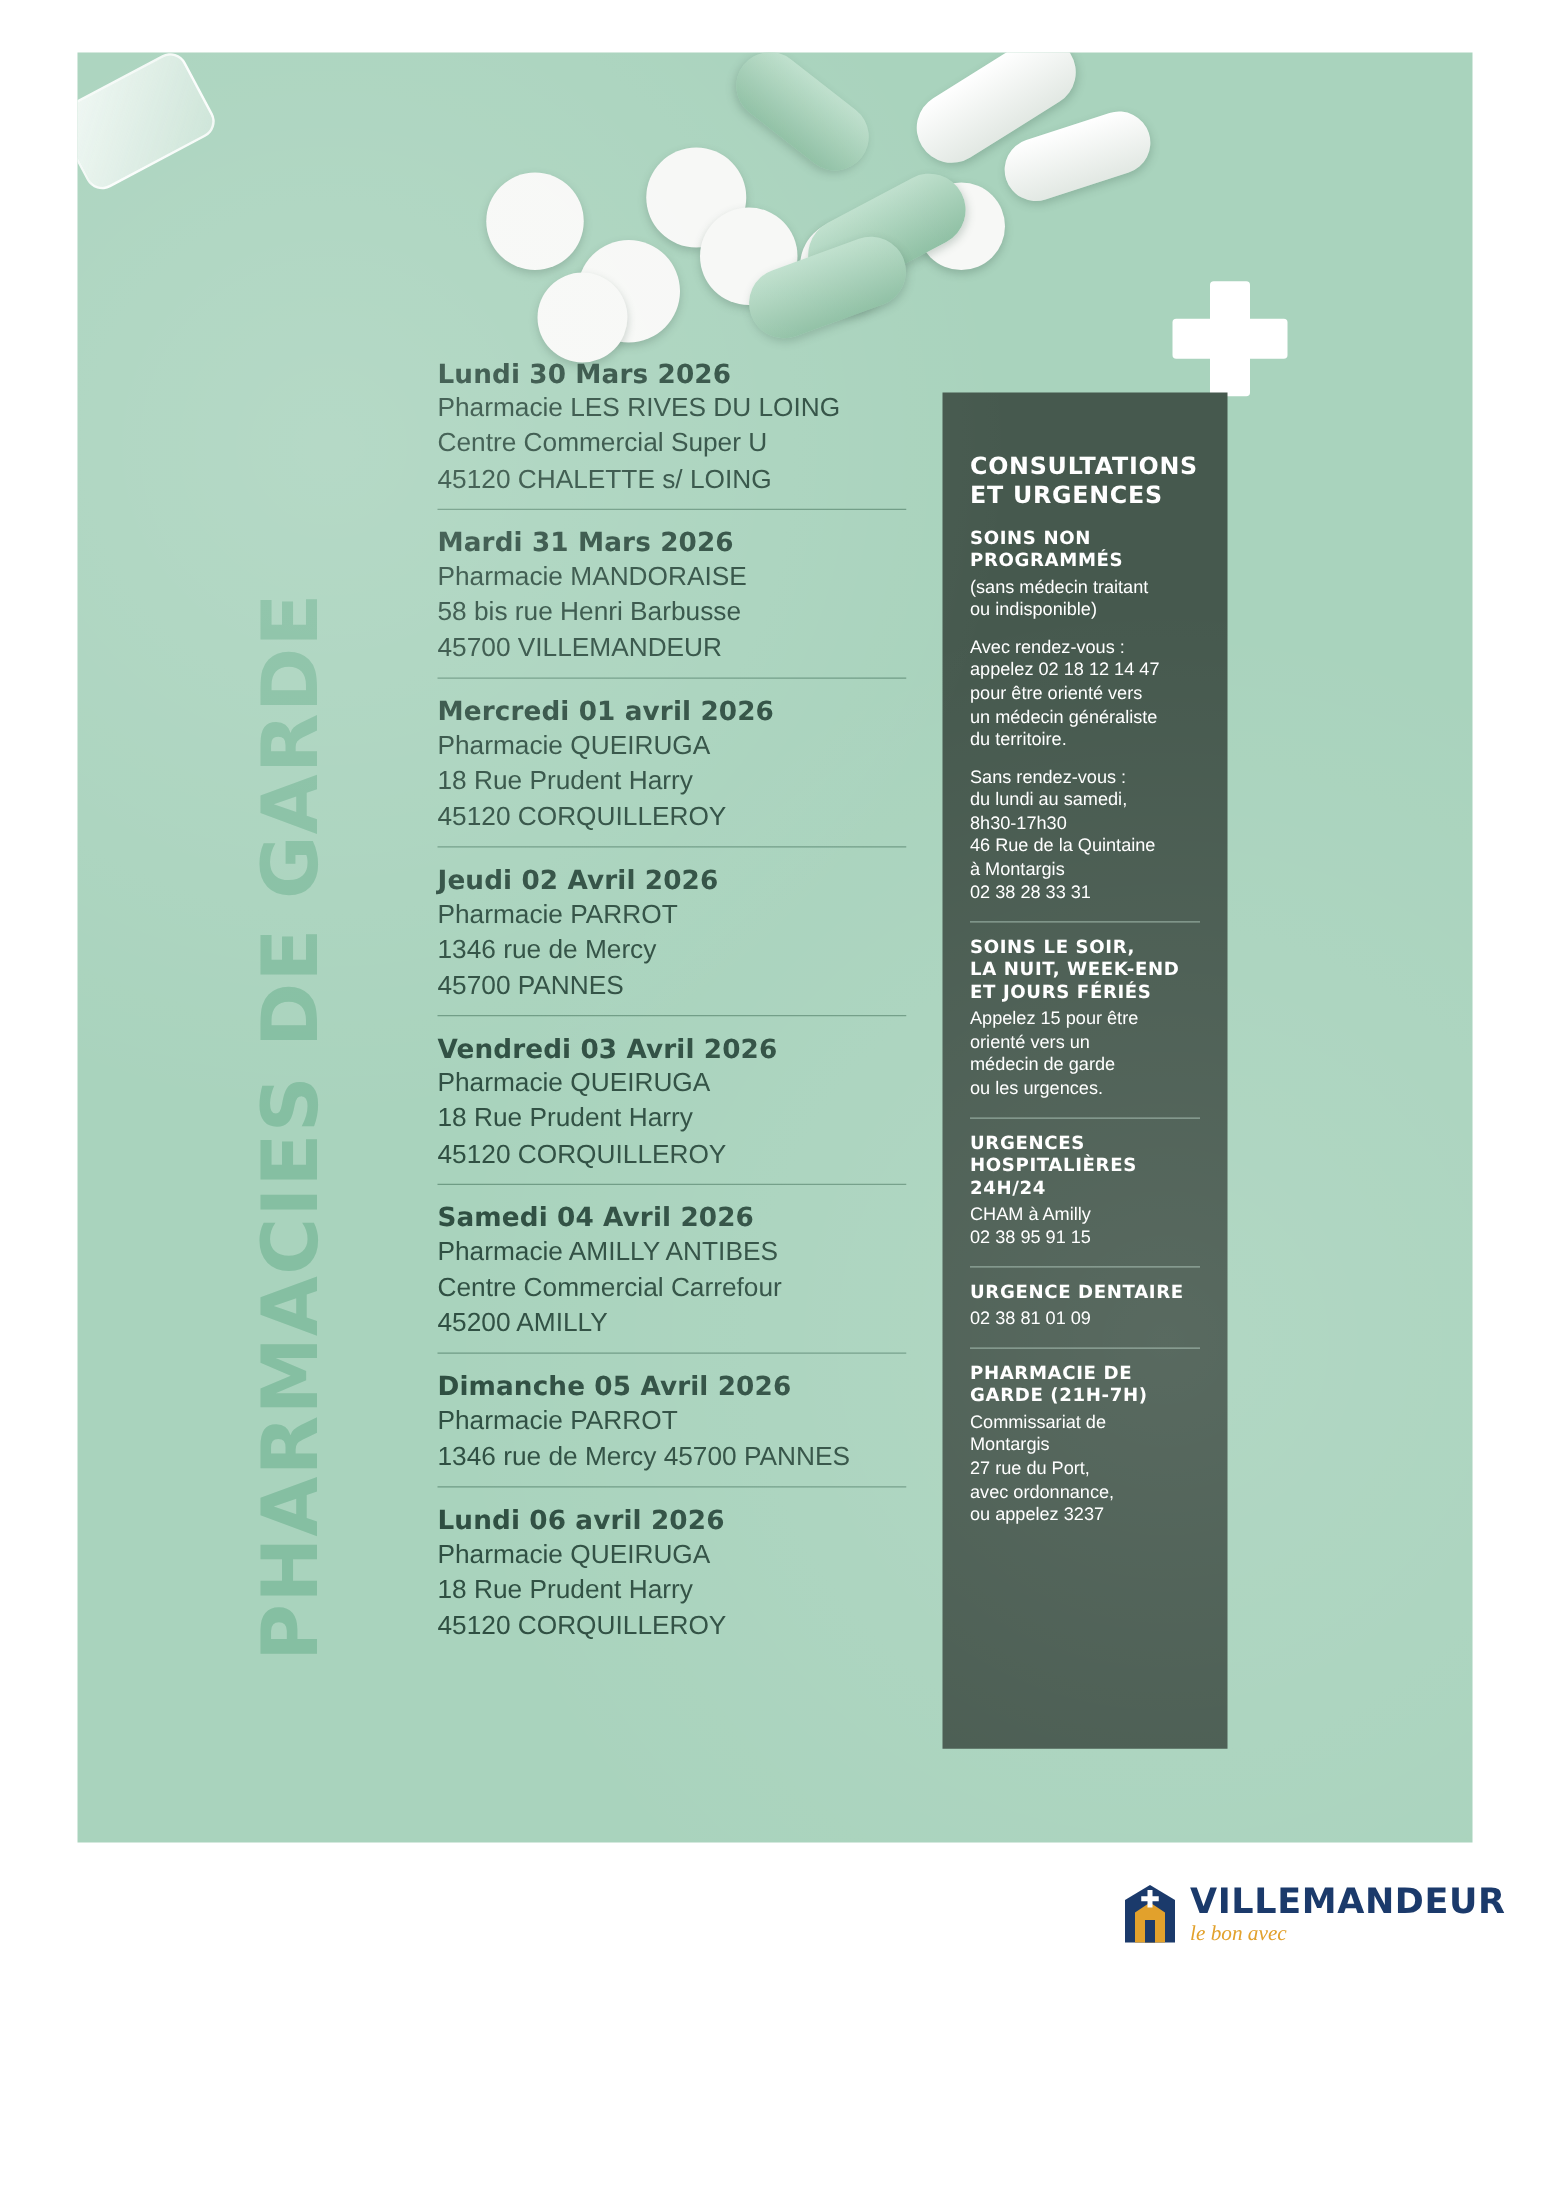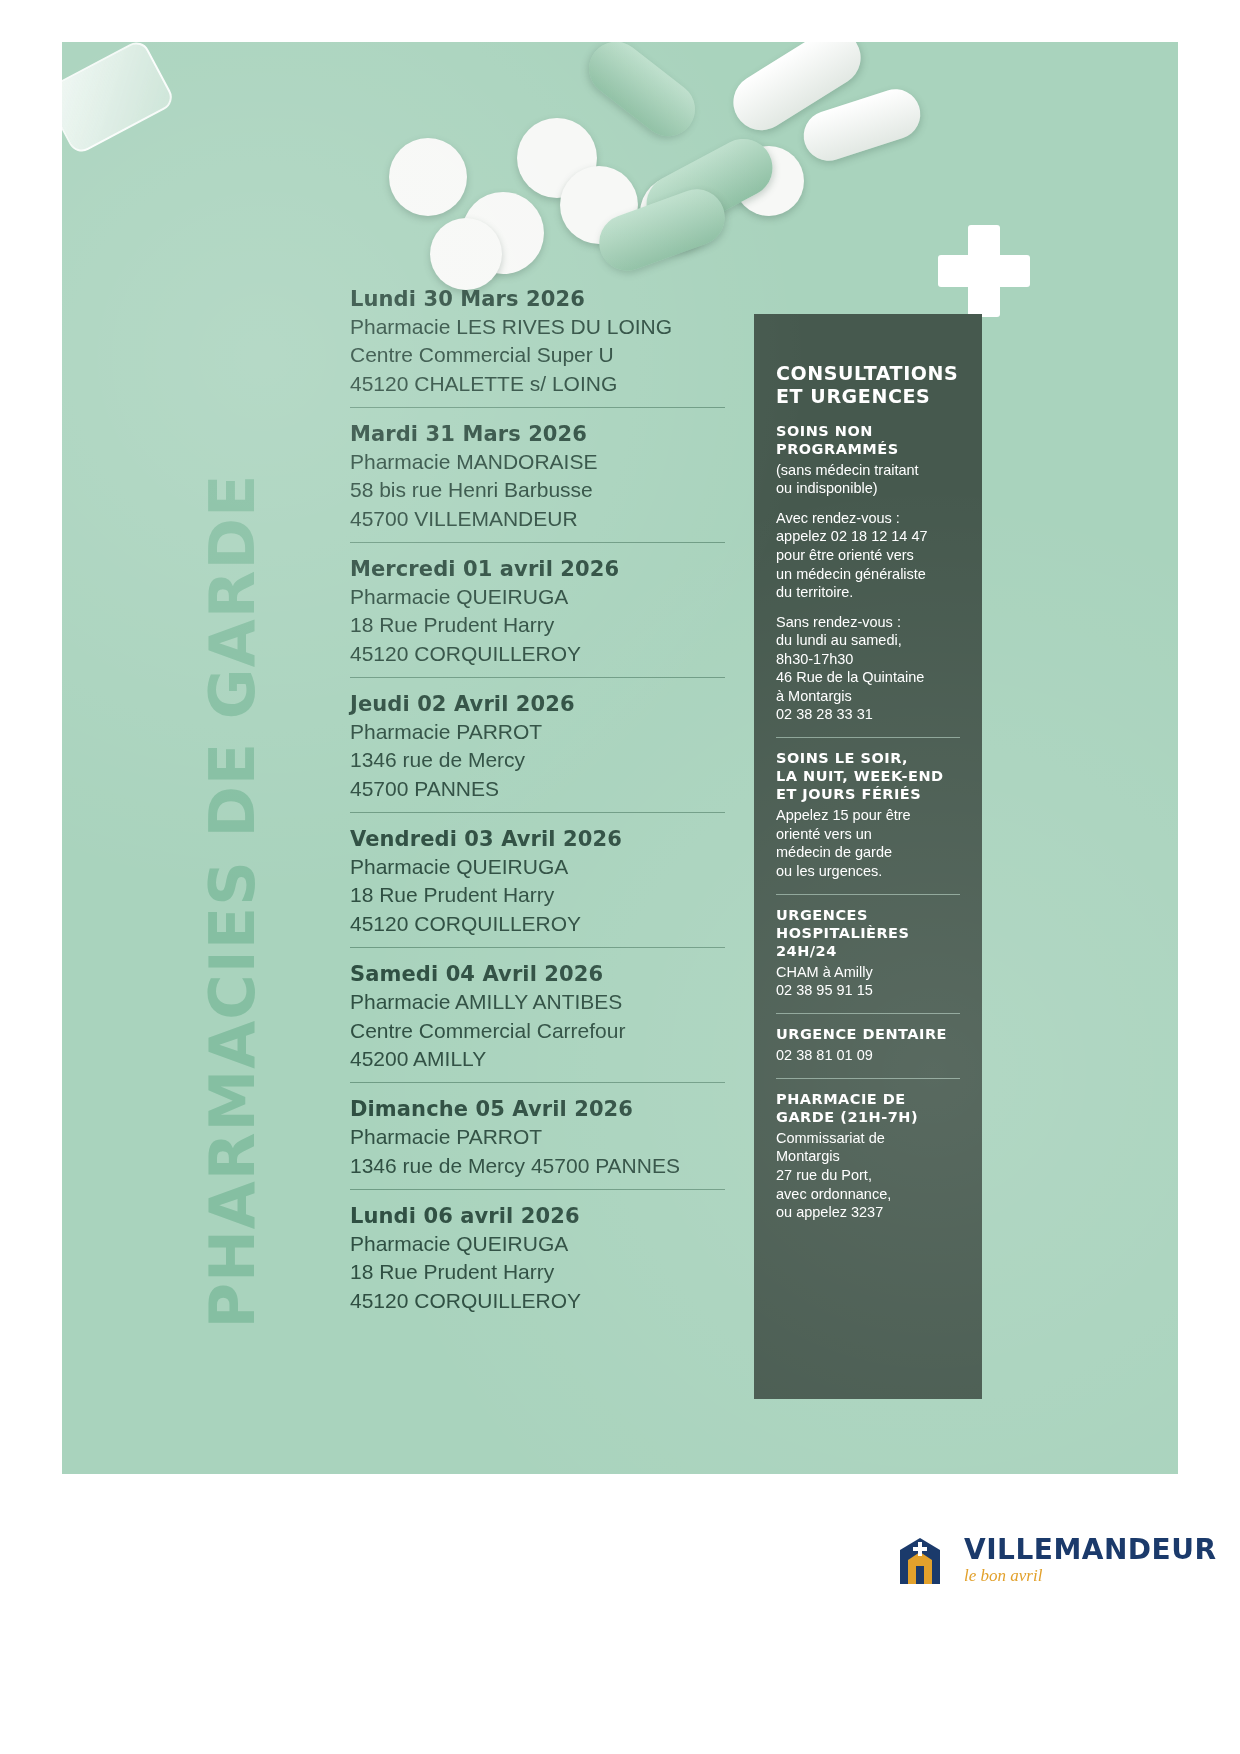--- a/index.html
+++ b/index.html
@@ -184,25 +184,26 @@
     line-height: 1.28;
     white-space: pre-line;
     margin-bottom: 11px;
   }
   .info-body:last-child { margin-bottom: 0; }
 
   
   .footer {
     position: absolute;
     left: 896px;
-    top: 1536px;
+    top: 1496px;
     width: 260px;
     height: 70px;
     display: flex;
-    gap: 20px;
+    align-items: center;
+    gap: 8px;
   }
   .logo-mark {
     width: 48px;
     height: 50px;
     position: relative;
     flex: 0 0 auto;
   }
   .logo-text { line-height: 1; }
   .logo-name {
     font-family: "DejaVu Sans", sans-serif;
@@ -371,17 +372,17 @@
       <svg width="48" height="50" viewBox="0 0 48 50" xmlns="http://www.w3.org/2000/svg">
         <path d="M4 14 L24 2 L44 14 L44 48 L4 48 Z" fill="#1b3a6b"></path>
         <path d="M12 24 L24 16 L36 24 L36 48 L12 48 Z" fill="#e2a12c"></path>
         <rect x="22" y="6" width="4" height="14" fill="#ffffff"></rect>
         <rect x="17" y="11" width="14" height="4" fill="#ffffff"></rect>
         <rect x="20" y="30" width="8" height="18" fill="#1b3a6b"></rect>
       </svg>
     </div>
     <div class="logo-text">
       <div class="logo-name">VILLEMANDEUR</div>
-      <div class="logo-tag">le bon avril</div>
+      <div class="logo-tag">le bon avec</div>
     </div>
   </div>
 
 </div>
 
 </body></html>

